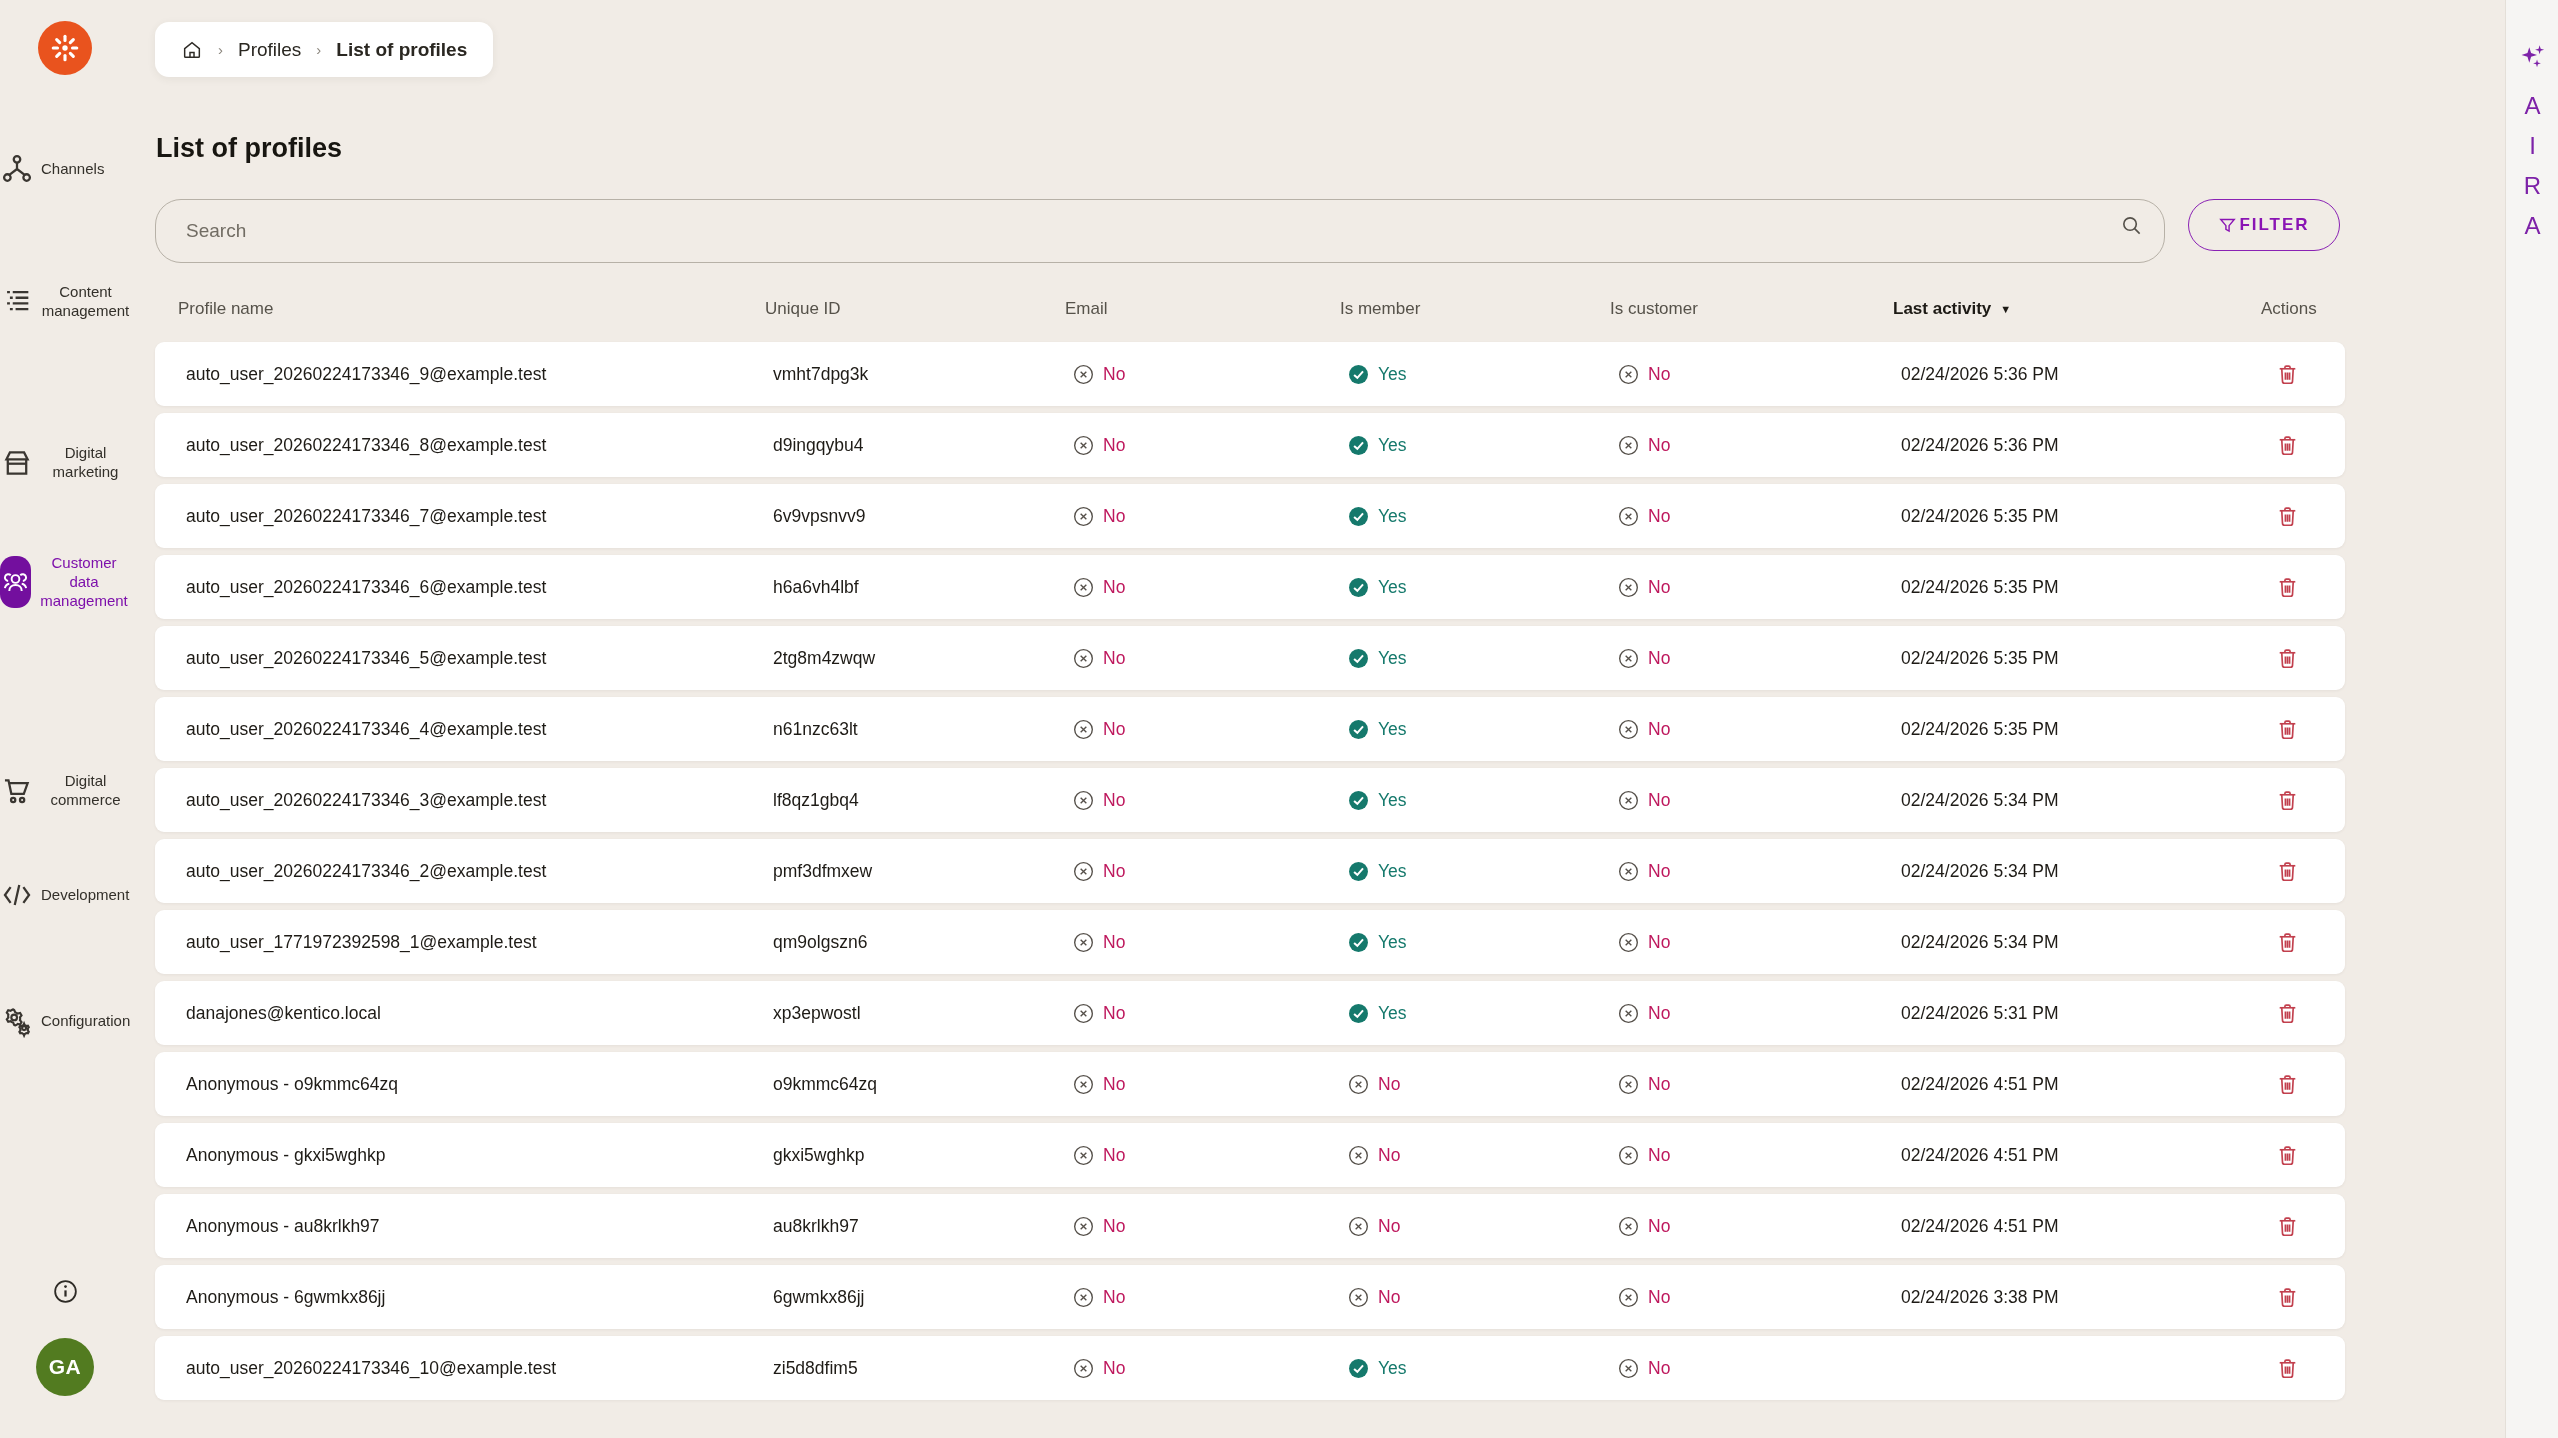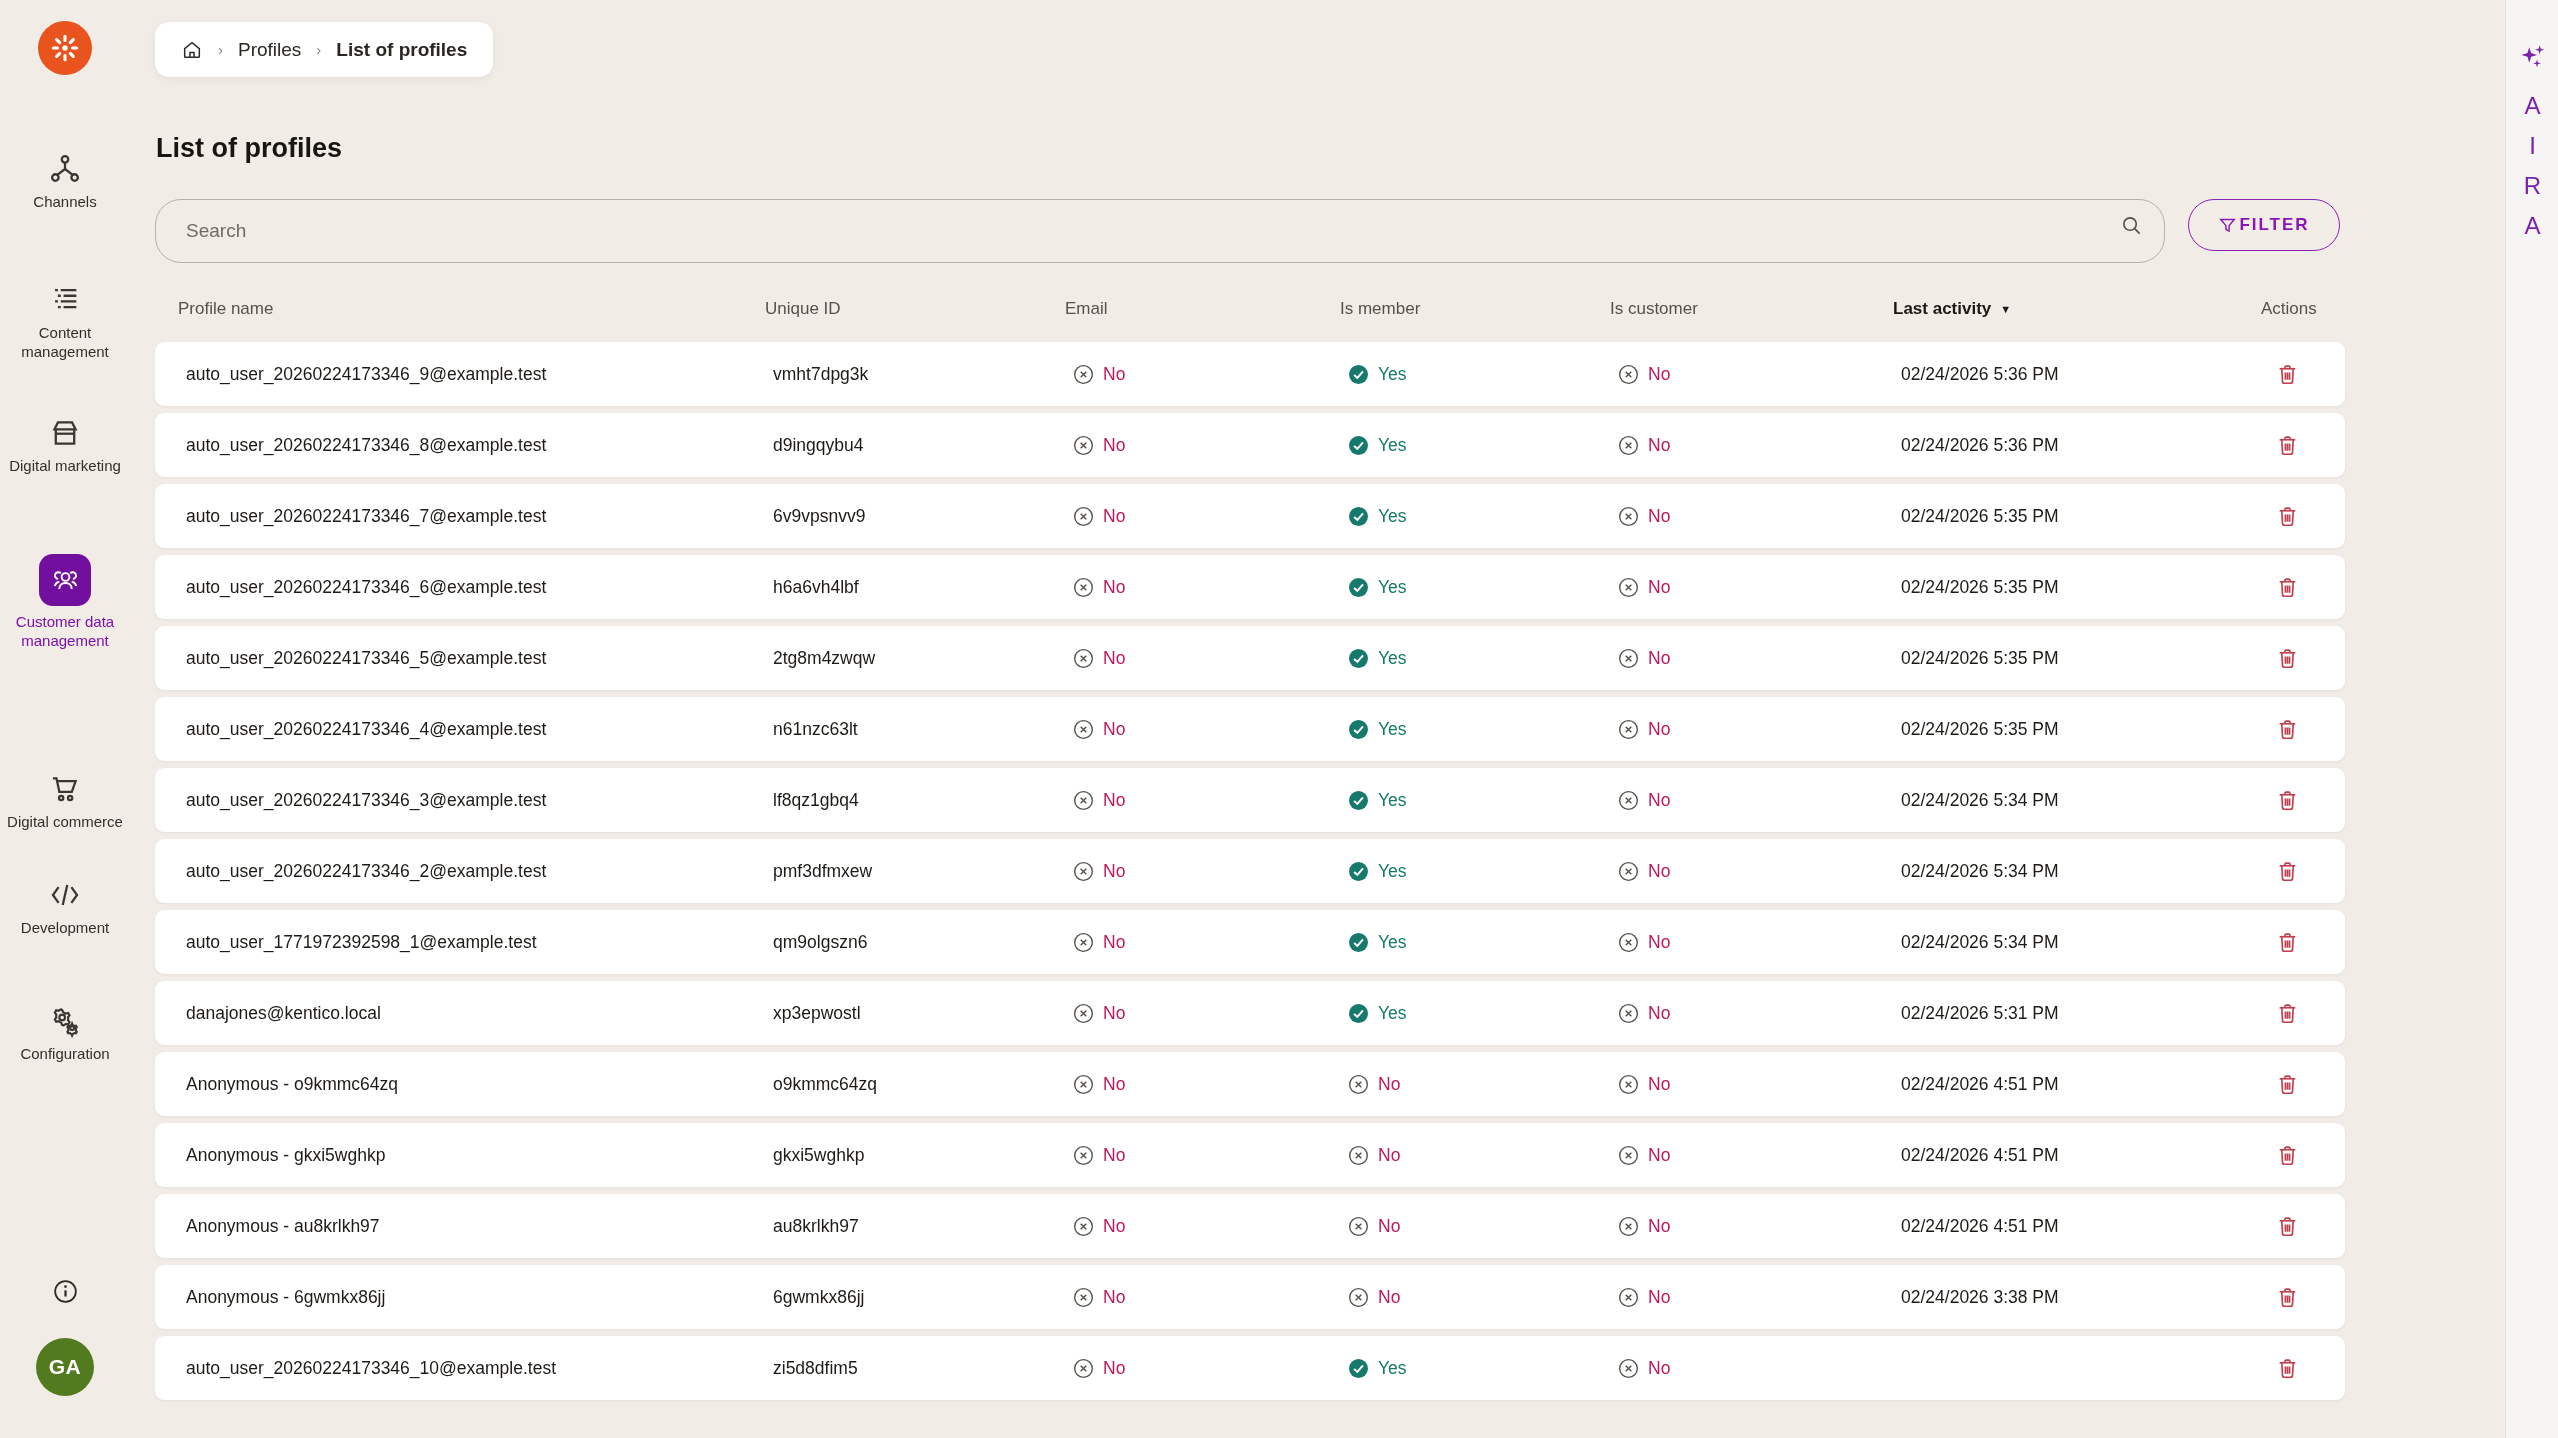--- a/index.html
+++ b/index.html
@@ -13,21 +13,21 @@
   .icon svg { display:block; }
 
   
   .sidebar { position:absolute; left:0; top:0; width:130px; height:100%; }
   .logo {
     position:absolute; top:21px; left:38px; width:54px; height:54px;
     border-radius:50%; background:#e9531e; display:flex; align-items:center; justify-content:center;
   }
   .nav-item {
     position:absolute; left:0; width:130px;
-    display:flex; flex-direction:column; align-items:center; gap:7px;
+    display:flex; flex-direction:row; align-items:center; gap:7px;
     cursor:pointer; text-align:center;
   }
   .nav-item .nav-label { font-size:15px; line-height:1.25; color:#33302a; }
   .nav-item.active .nav-label { color:#7d10ab; }
   .active-tile {
     width:52px; height:52px; border-radius:14px; background:#730f9e;
     display:flex; align-items:center; justify-content:center;
   }
   .sidebar-footer-info { position:absolute; left:52px; top:1278px; cursor:pointer; }
   .avatar {
@@ -137,21 +137,21 @@
         <span class="nav-label">Channels</span>
       </div>
       <div class="nav-item" style="top: 283px;">
         <span class="icon">
           <svg width="34" height="34" viewBox="0 0 24 24" stroke="#3a3631" stroke-width="1.7" fill="none">
             <path d="M9 5 H20 M5 5 H7 M11 9 H20 M7 9 H9 M9 13 H20 M5 13 H7 M11 17 H20 M7 17 H9"></path>
           </svg>
         </span>
         <span class="nav-label">Content management</span>
       </div>
-      <div class="nav-item" style="top: 416px;">
+      <div class="nav-item" style="top: 444px;">
         <span class="icon">
           <svg width="34" height="34" viewBox="0 0 24 24" fill="none" stroke="#3a3631" stroke-width="1.6">
             <path d="M4.5 9.5 L7 4.5 H17 L19.5 9.5 Z"></path>
             <path d="M5.5 9.5 V19.5 H18.5 V9.5"></path>
             <path d="M5.5 12.5 H18.5"></path>
           </svg>
         </span>
         <span class="nav-label">Digital marketing</span>
       </div>
       <div class="nav-item active" style="top: 554px;">

